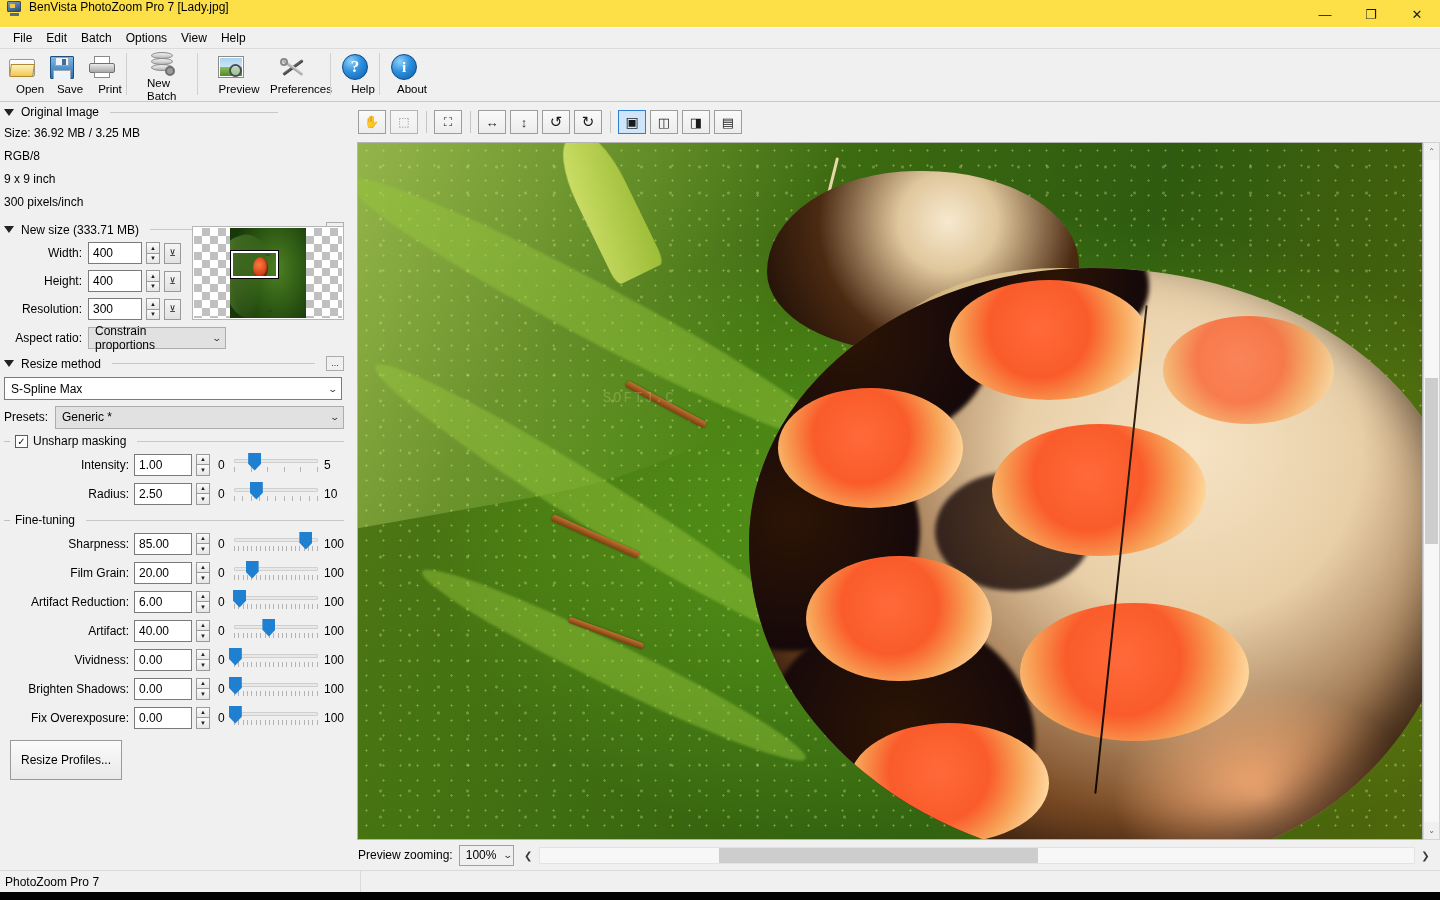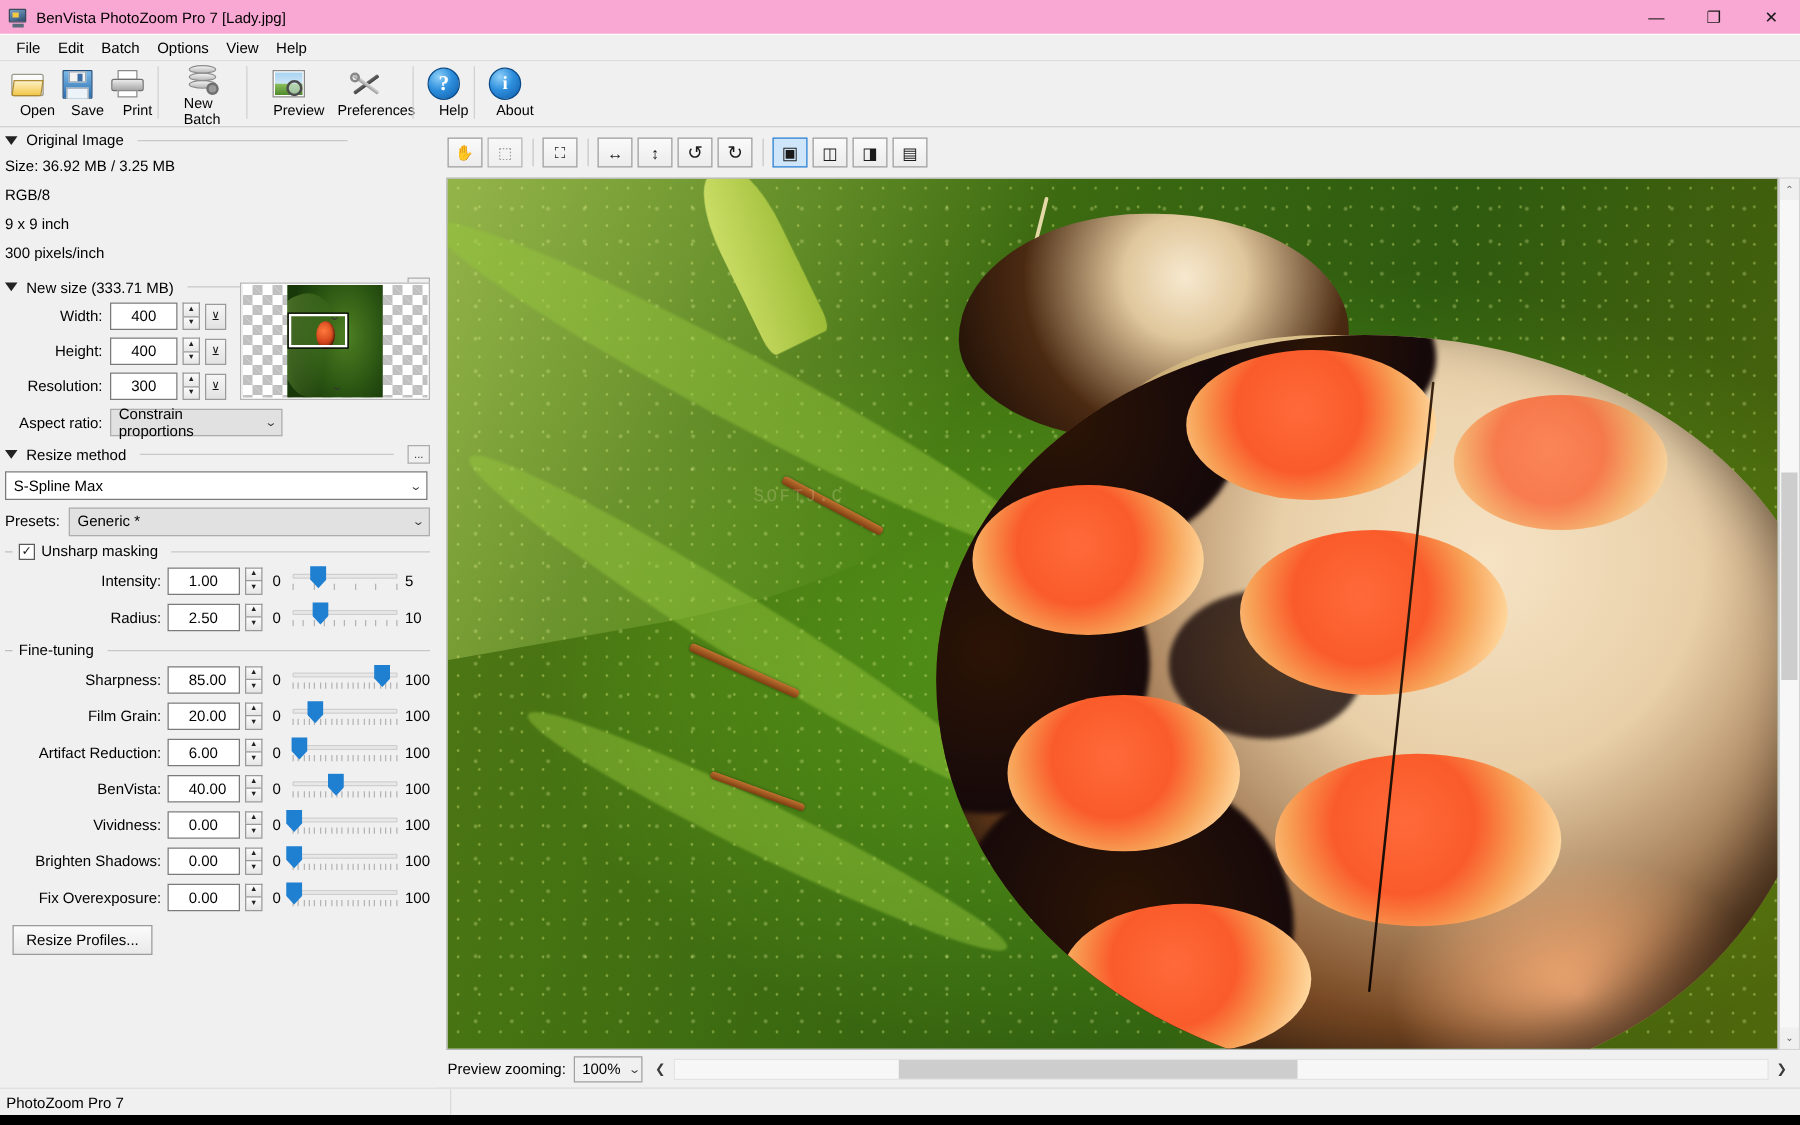--- a/index.html
+++ b/index.html
@@ -15,22 +15,22 @@
   #app {
     width: 1440px; height: 900px;
     display: flex; flex-direction: column;
     background: #f0f0f0;
     position: relative;
   }
 
   
   .titlebar {
     height: 28px; min-height: 28px;
-    background: #f9a8d4;
-    display: flex; align-items: center;
+    background: #fde047;
+    display: flex; align-items: flex-start;
     border-bottom: 1px solid #ffffff;
   }
   .app-icon {
     width: 16px; height: 16px; margin: 0 6px 0 7px;
     position: relative; flex: none;
   }
   .app-icon .scr {
     position: absolute; left: 0; top: 1px; width: 14px; height: 11px;
     background: linear-gradient(160deg,#7b9ec4 0%,#4c6f96 60%,#2f4a68 100%);
     border: 1px solid #3a4a5a; border-radius: 1px;
@@ -193,21 +193,21 @@
     position:absolute;left:25%;top:26%;width:32%;height:30%;
     border:2px solid #fff; outline:1px solid #000;
   }
 
   .field-row {
     display:flex;align-items:center;height:26px;margin-bottom:2px;padding-left:4px;
   }
   .field-lbl { text-align:right; font-size:12px; }
   .txtbox {
     height:22px;background:#fff;border:1px solid #7a7a7a;
-    padding:2px 16px;font-size:12px;line-height:16px;color:#000;
+    padding:2px 4px;font-size:12px;line-height:16px;color:#000;
   }
   .spin { width:14px;height:22px;margin-left:4px;display:flex;flex-direction:column; }
   .spin div {
     flex:1;background:linear-gradient(#fbfbfb,#e6e6e6);border:1px solid #9a9a9a;
     display:flex;align-items:center;justify-content:center;font-size:6px;color:#222;
   }
   .spin div:first-child { border-bottom:none; }
   .lockbtn {
     width:17px;height:21px;margin-left:4px;
     background:linear-gradient(#f5f5f5,#e2e2e2);border:1px solid #9a9a9a;
@@ -247,21 +247,21 @@
   .slider .ticks i { width:1px;height:5px;background:#b4b4b4;display:block; }
   .slider .thumbk {
     position:absolute;top:0px;width:13px;height:18px;
     background:#1f7fd0;
     clip-path: polygon(0 0, 100% 0, 100% 62%, 50% 100%, 0 62%);
     transform: translateX(-6px);
   }
 
   .profiles-btn {
     margin:8px 0 0 10px;
-    height:24px;padding:0 10px;
+    height:40px;padding:0 10px;
     background:linear-gradient(#fbfbfb,#e9e9e9);
     border:1px solid #9a9a9a;
     font-size:12px;display:inline-flex;align-items:center;
   }
 
   
   .right-panel { flex:1; display:flex; flex-direction:column; min-width:0; background:#f0f0f0; }
   .ptool {
     height:40px;min-height:40px;display:flex;align-items:center;padding-left:8px;gap:0;
   }
@@ -787,21 +787,21 @@
               <i></i>
               <i></i>
               <i></i>
             </span>
           <span class="thumbk" style="left:6%"></span>
         </span>
         <span class="sl-max">100</span>
       </div>
 
       <div class="sl-row">
-        <span class="sl-lbl" style="width:130px;">BenVista:</span>
+        <span class="sl-lbl" style="width:130px;">Artifact:</span>
         <span class="txtbox" style="width:58px;">40.00</span>
         <span class="spin">
             <div>▲</div>
             <div>▼</div>
           </span>
         <span class="sl-min" style="margin-left:8px;width:10px;">0</span>
         <span class="slider">
           <span class="track"></span>
           <span class="ticks">
               <i></i>

